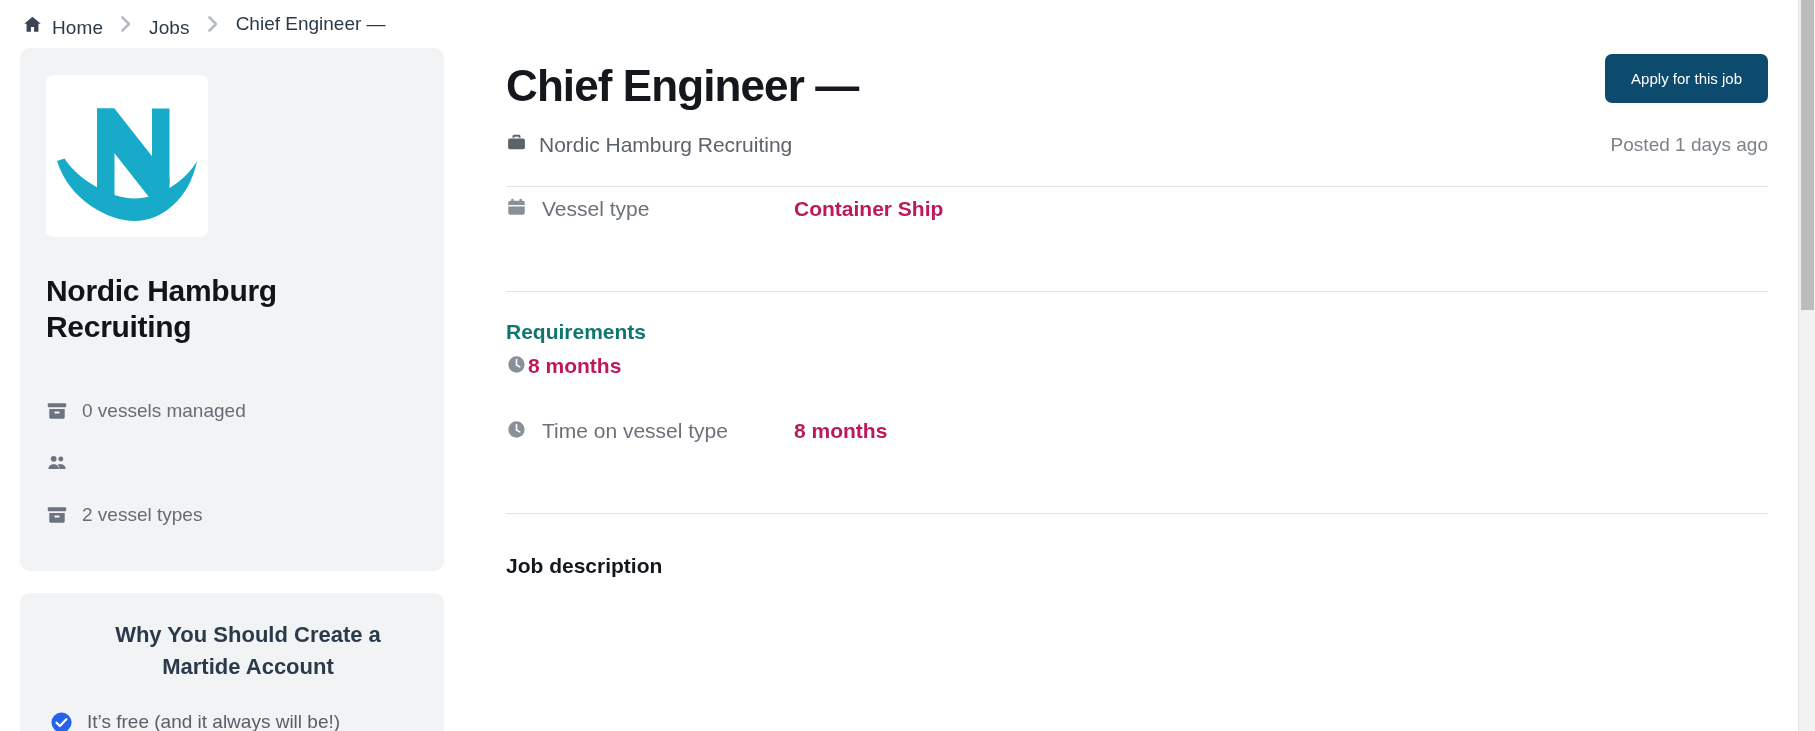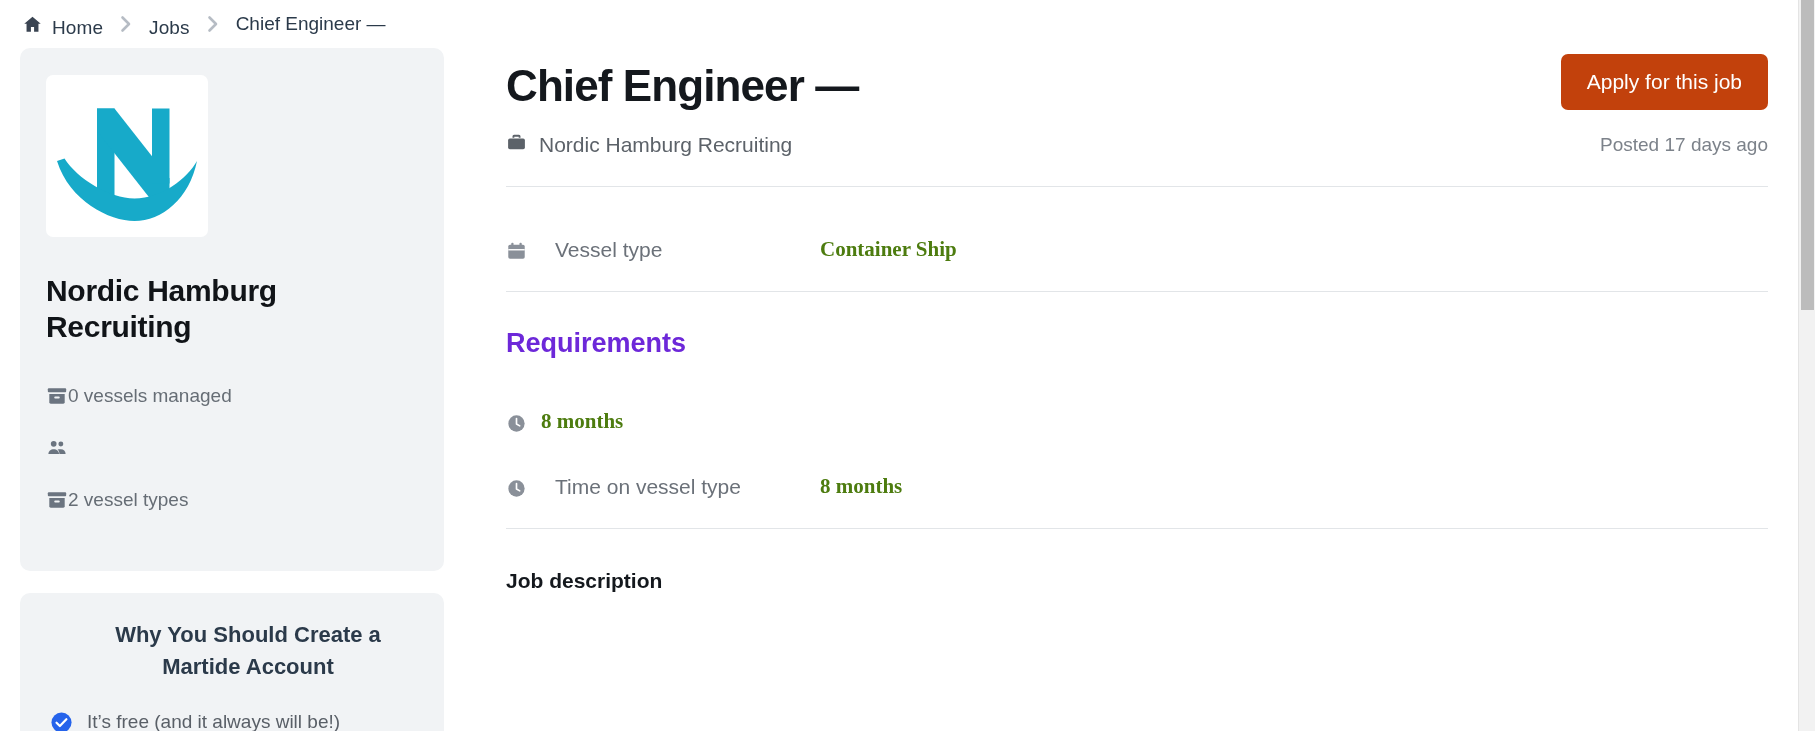--- a/index.html
+++ b/index.html
@@ -57,21 +57,22 @@
   .company-name {
     margin-top: 36px;
     font-size: 30px;
     font-weight: 700;
     color: #111418;
     letter-spacing: -.3px;
     line-height: 1.2;
   }
   .company-stats { margin-top: 40px; }
   .stat-row {
-    display: flex; align-items: flex-start;
+    display: flex; align-items: center;
+    gap: 14px;
     height: 52px;
   }
   .stat-icon { width: 22px; height: 22px; flex: none; display:flex; align-items:center; justify-content:center; }
   .stat-text { font-size: 19px; color: #666d75; }
 
   
   .promo-card {
     margin-top: 22px;
     background: #f1f3f5;
     border-radius: 10px;
@@ -103,60 +104,59 @@
   .main-head { display: flex; align-items: flex-start; justify-content: space-between; }
   .job-title {
     font-size: 44px;
     font-weight: 700;
     color: #14181d;
     letter-spacing: -.9px;
     line-height: 1.1;
     padding-top: 8px;
   }
   .apply-btn {
-    background: #c2410c;
+    background: #0c4a6e;
     color: #ffffff;
     border: none;
     border-radius: 7px;
-    font-size: 21px;
+    font-size: 15px;
     font-family: "Liberation Sans", sans-serif;
     padding: 16px 26px;
     cursor: pointer;
     white-space: nowrap;
   }
 
   .sub-row {
     display: flex; align-items: center; justify-content: space-between;
     margin-top: 22px;
   }
   .company-line { display: flex; align-items: center; gap: 12px; }
   .company-line .label { font-size: 21px; color: #5c6269; }
   .posted { font-size: 19px; color: #7c828a; }
 
   .divider { height: 1px; background: #e2e5e8; margin-top: 29px; }
 
   .detail-list { padding-top: 10px; }
   .detail-row {
-    display: flex; align-items: flex-end;
+    display: flex; align-items: flex-start;
     height: 65px;
-    gap: 13px;
   }
   .detail-icon { width: 22px; flex: none; display: flex; align-items: center; }
   .detail-label {
     width: 266px; flex: none;
     font-size: 21px; color: #6b7179;
     padding-left: 14px;
   }
-  .detail-value { font-size: 21px; font-weight: 700; color: #4d7c0f; font-family: Liberation Serif, serif; }
+  .detail-value { font-size: 21px; font-weight: 700; color: #be185d; }
 
   .section-head {
-    font-size: 27px;
+    font-size: 21px;
     font-weight: 700;
-    color: #6d28d9;
-    margin-top: 36px;
+    color: #0f766e;
+    margin-top: 28px;
   }
 
   .desc-title { font-size: 21px; font-weight: 700; color: #14181d; margin-top: 40px; }
   .desc-body {
     margin-top: 18px;
     font-size: 19.5px;
     color: #2c3138;
     line-height: 1.45;
     max-width: 1040px;
   }
@@ -289,21 +289,21 @@
     <div class="sub-row">
       <div class="company-line">
         <span>
           <svg width="21" height="21" viewBox="0 0 24 24" fill="#5c6269">
             <path d="M9.2 3.2h5.6a1.8 1.8 0 0 1 1.8 1.8v1.6h-2.1V5.3H9.5v1.3H7.4V5a1.8 1.8 0 0 1 1.8-1.8z"></path>
             <rect x="2.4" y="7.4" width="19.2" height="12.4" rx="2"></rect>
           </svg>
         </span>
         <span class="label">Nordic Hamburg Recruiting</span>
       </div>
-      <div class="posted">Posted 17 days ago</div>
+      <div class="posted">Posted 1 days ago</div>
     </div>
 
     <div class="divider"></div>
 
     <div class="detail-list">
 
       <div class="detail-row">
         <span class="detail-icon">
           <svg width="21" height="21" viewBox="0 0 24 24" fill="#8a9099">
             <rect x="2.6" y="4.4" width="18.8" height="16" rx="2"></rect>

